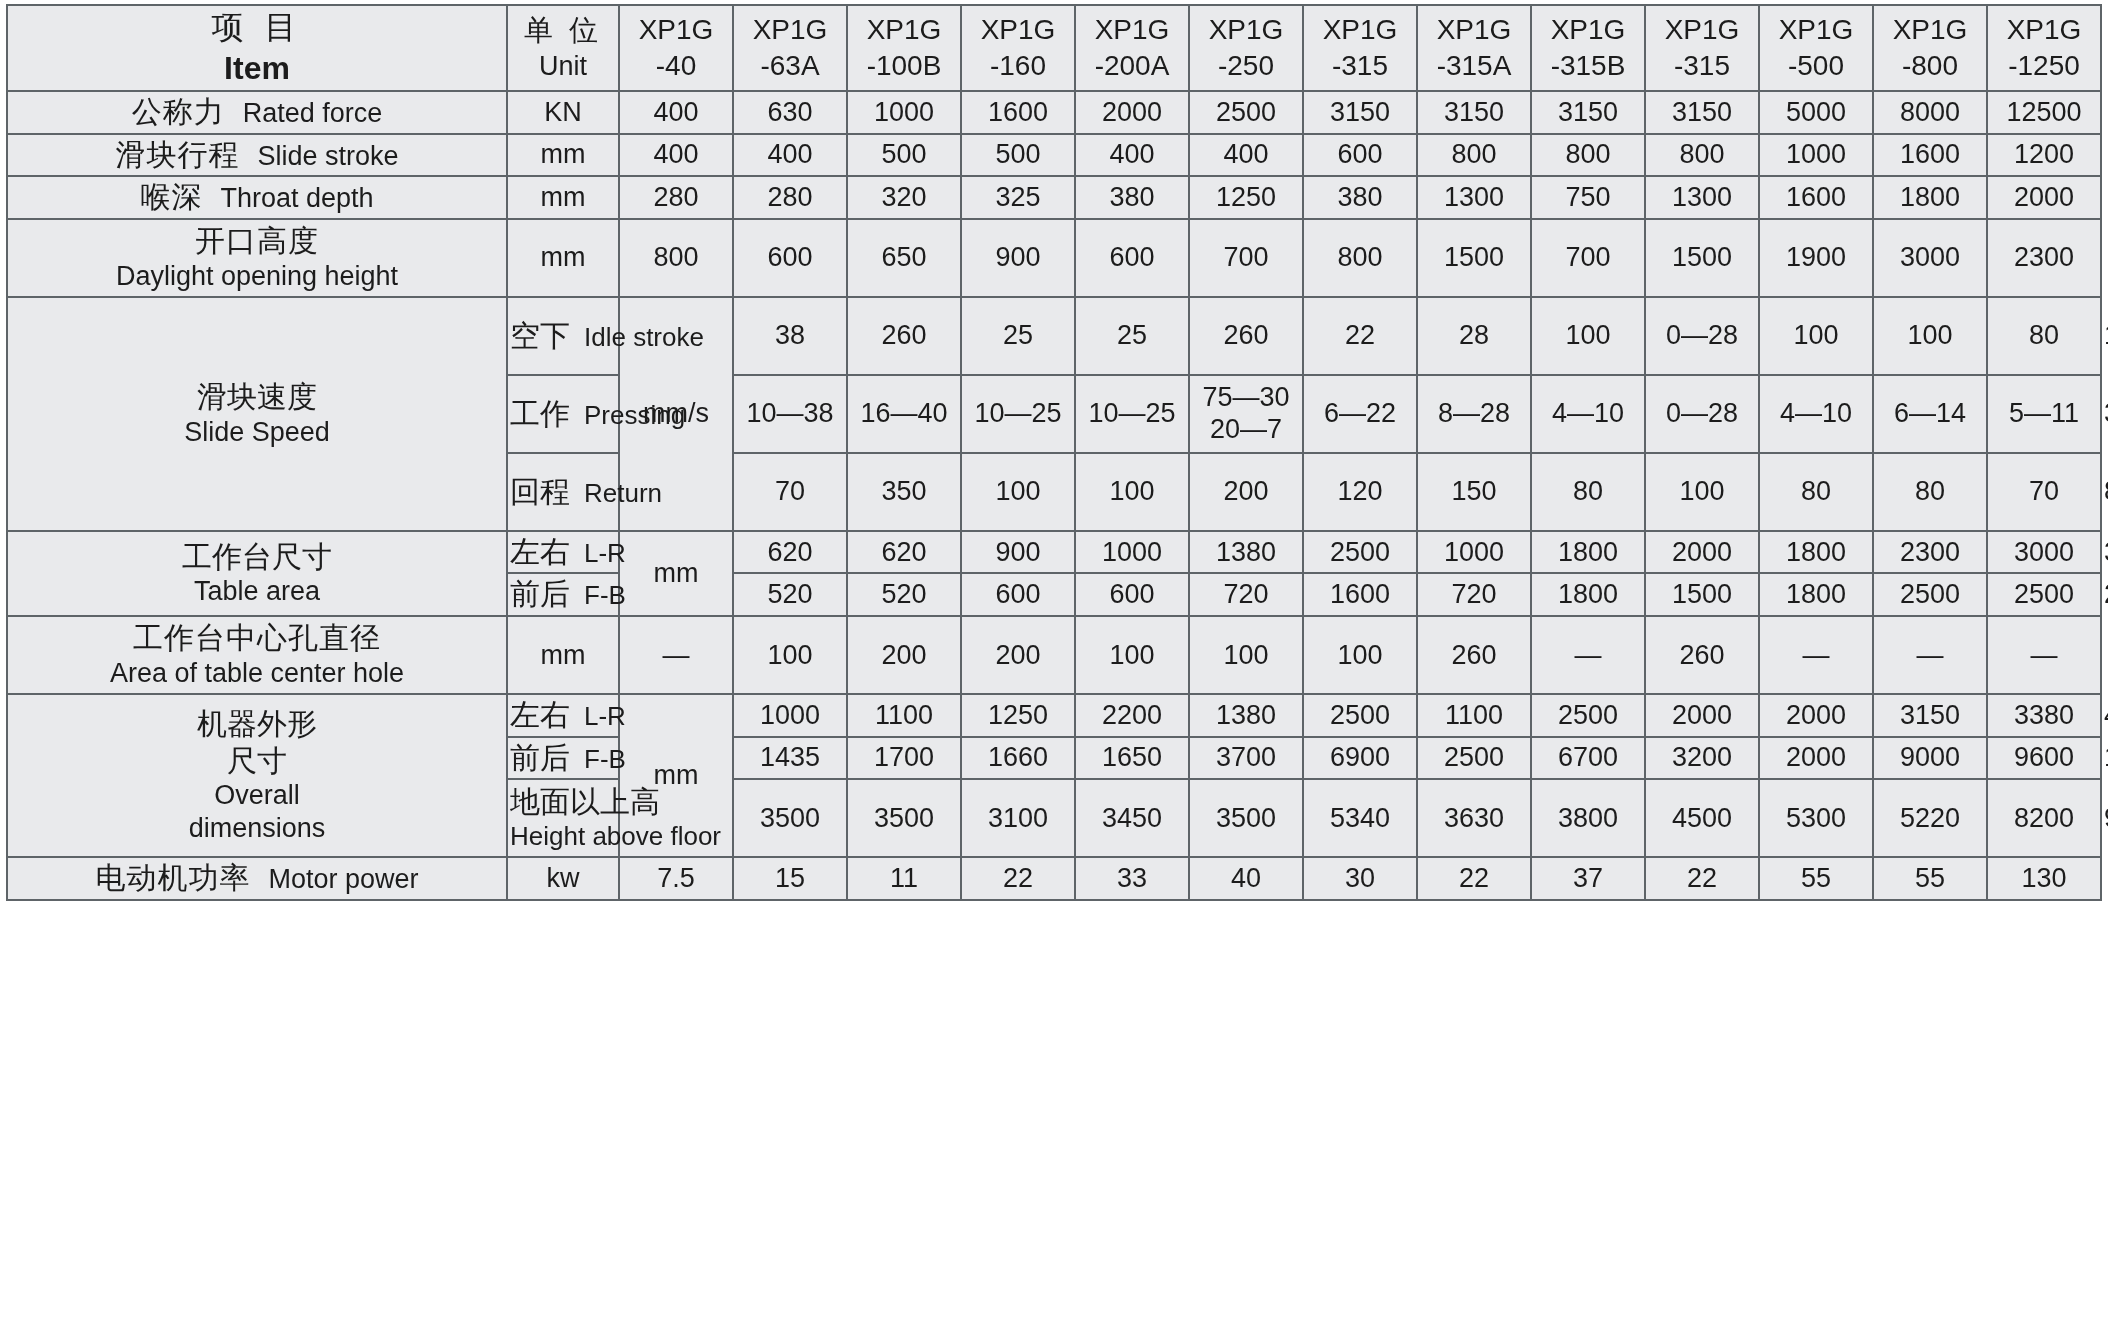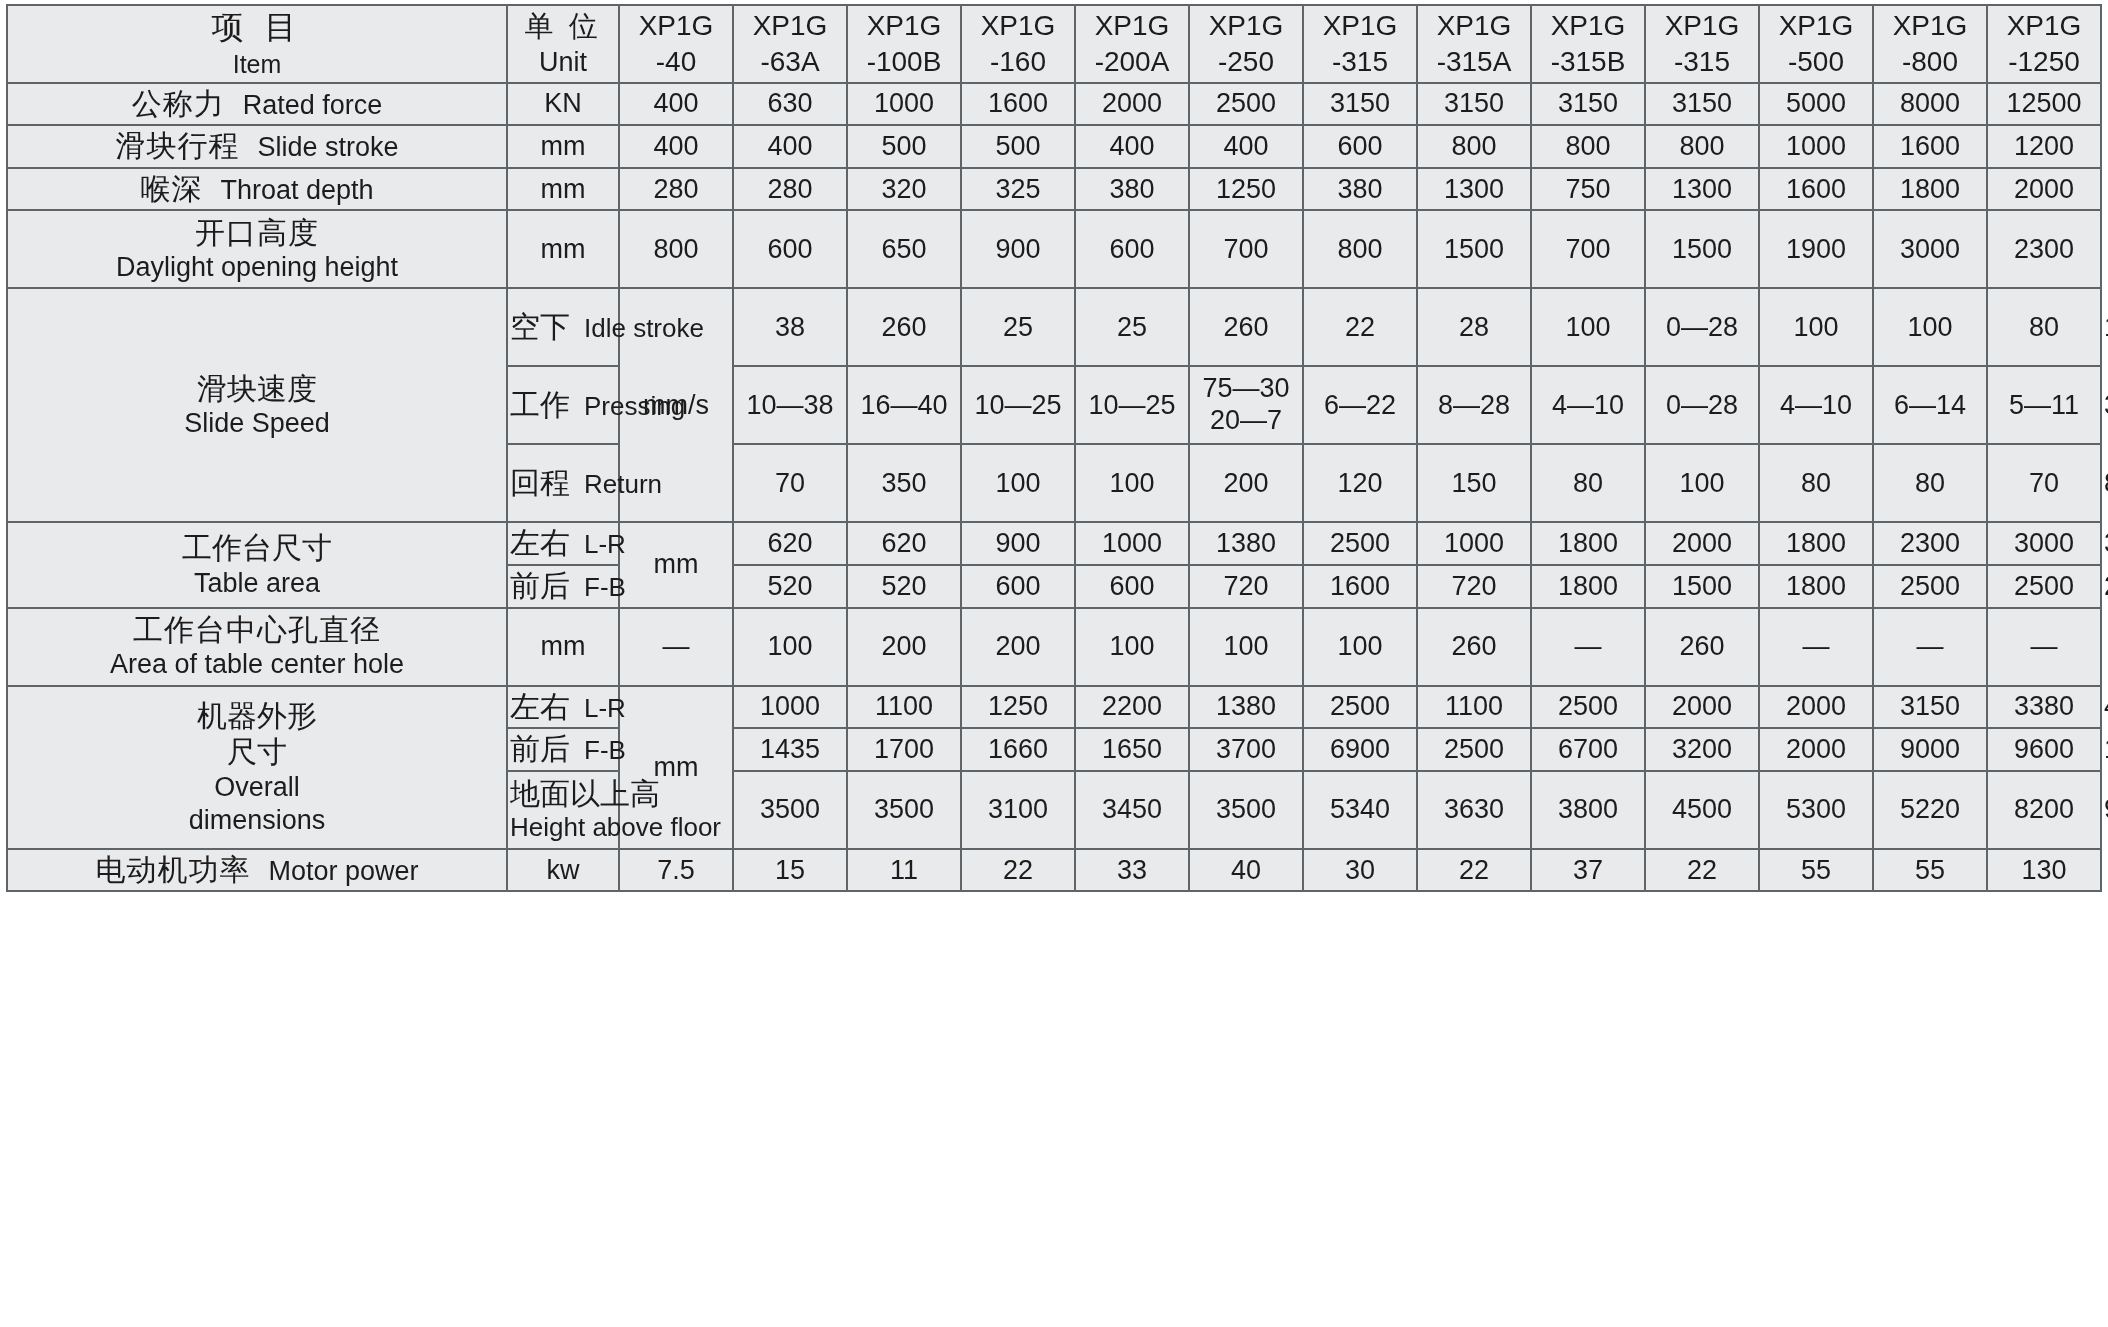--- a/index.html
+++ b/index.html
@@ -49,28 +49,28 @@
     font-size: 30px;
     padding: 8px 0 10px 0;
   }
   .hdr-item .cn {
     display: block;
     font-size: 32px;
     letter-spacing: 6px;
   }
   .hdr-item .en {
     display: block;
-    font-size: 25px;
+    font-size: 32px;
     margin-top: 2px;
+    font-weight: bold;
   }
   .hdr-unit .cn {
     display: block;
     font-size: 29px;
     letter-spacing: 4px;
-    font-family: Liberation Serif, serif;
   }
   .hdr-unit .en {
     display: block;
     font-size: 27px;
     margin-top: 2px;
   }
   .hdr-model .l1 {
     display: block;
     font-size: 28px;
   }

